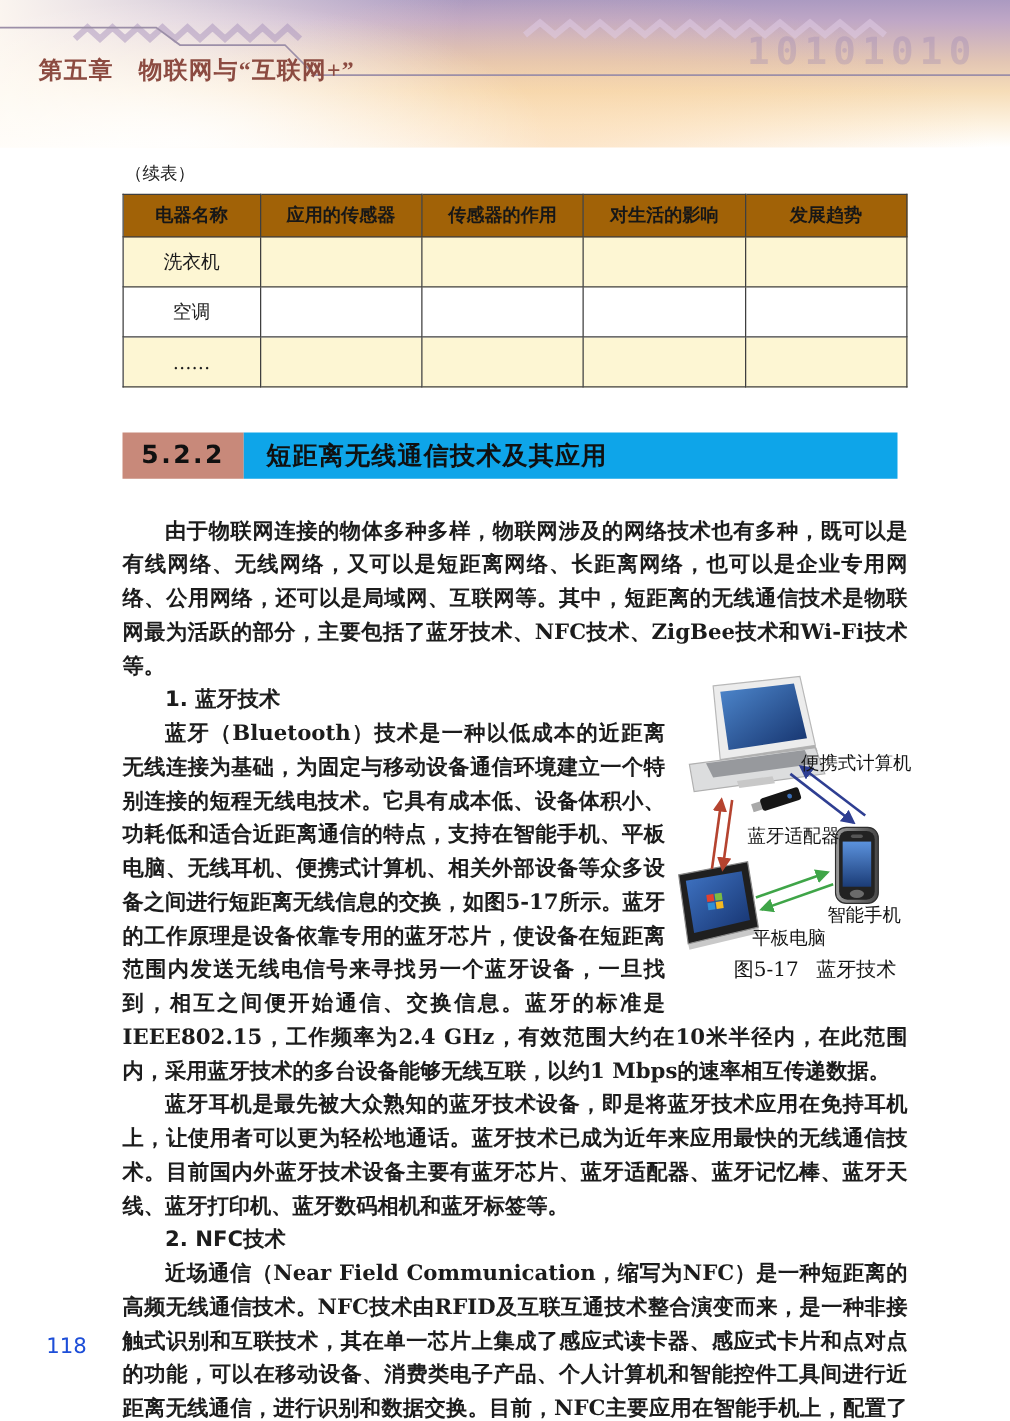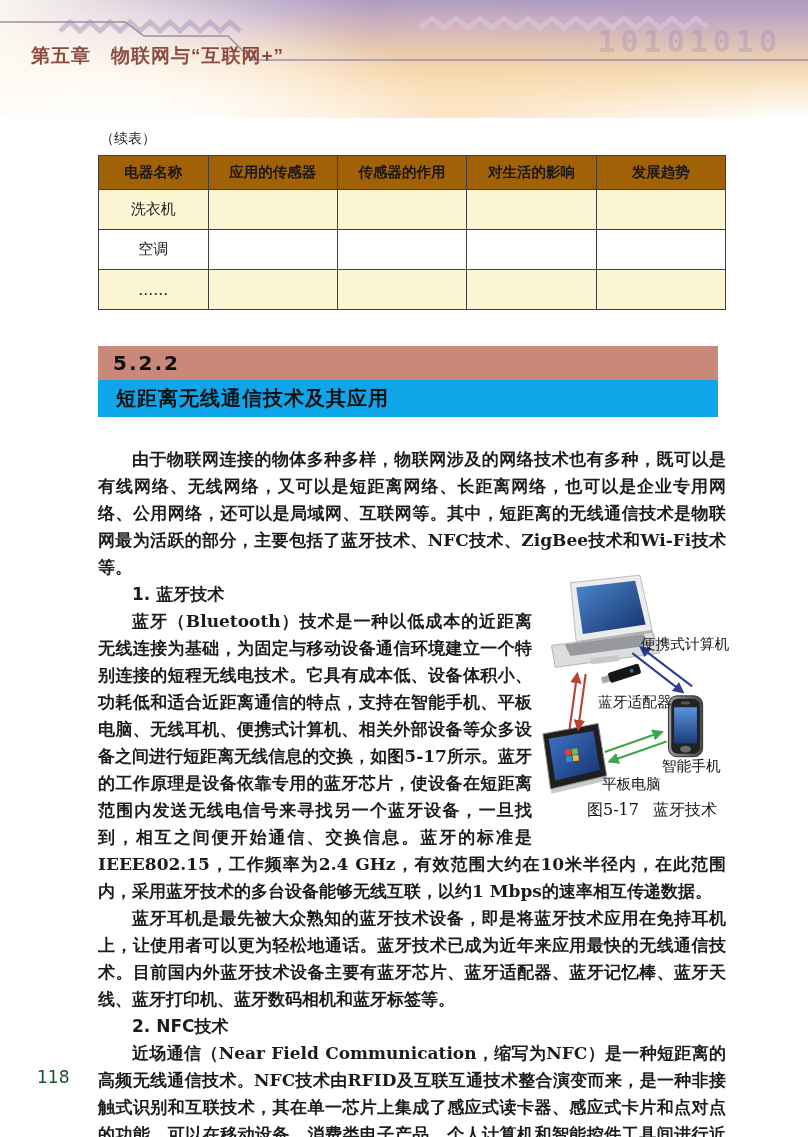--- a/index.html
+++ b/index.html
@@ -22,21 +22,21 @@
   }
   .header-deco { position:absolute; top:0; left:0; }
   .header-watermark {
     position:absolute; top:24px; right:26px;
     font-family:"DejaVu Sans Mono","Liberation Mono",monospace;
     font-size:30px; letter-spacing:5px; color:rgba(150,128,178,.30);
     font-weight:bold; user-select:none;
   }
   .chapter-title {
     position:absolute; left:31px; top:43px;
-    font-family:Liberation Sans, sans-serif;
+    font-family:Liberation Serif, serif;
     font-weight:bold; font-size:19px; letter-spacing:1px; color:#8C4B41;
   }
 
   
   .content { position:absolute; left:98px; top:128px; width:628px; z-index:2; }
 
   .continued { font-size:14px; margin:2px 0 7px 2px; color:#222; }
 
   table.sensor-table {
     width:100%; border-collapse:collapse; table-layout:fixed;
@@ -46,21 +46,21 @@
     background:#a16207; border:1px solid #3f3f3f; height:31px;
     font-family:"DejaVu Sans","Liberation Sans",sans-serif;
     font-size:14.5px; font-weight:bold; color:#171717; text-align:center;
   }
   table.sensor-table td { border:1px solid #3f3f3f; height:37px; font-size:15px; text-align:center; }
   tr.row-tint td { background:#FDF6D3; }
   tr.row-plain td { background:#ffffff; }
   .col-first { width:17%; }
 
   
-  .section-heading { display:flex; width:620px; margin-top:36px; align-items:stretch;flex-direction:column; }
+  .section-heading { display:flex; width:620px; margin-top:36px; align-items:stretch; }
   .section-num {
     background:#C8897A; color:#101010; flex:0 0 auto;
     font-family:"DejaVu Sans","Liberation Sans",sans-serif;
     font-weight:bold; font-size:20px; letter-spacing:2px;
     padding:5px 15px 5px 15px;
   }
   .section-title-bar {
     background:#0ea5e9; flex:1 1 auto;
     font-family:"DejaVu Sans","Liberation Sans",sans-serif;
     font-weight:bold; font-size:20px; color:#101010;
@@ -99,21 +99,21 @@
   }
   .footer-watermark {
     position:absolute; left:165px; bottom:-14px;
     font-family:"DejaVu Sans Mono","Liberation Mono",monospace;
     font-size:40px; letter-spacing:7px; color:rgba(233,150,66,.32);
     font-weight:bold; white-space:nowrap; user-select:none;
   }
   .page-number {
     position:absolute; left:37px; top:1067px; z-index:3;
     font-family:"DejaVu Sans","Liberation Sans",sans-serif;
-    font-size:17px; color:#14532d;
+    font-size:17px; color:#1d4ed8;
   }
 </style>
 </head>
 <body>
 
 <div class="page">
 
   <header class="page-header">
     <svg class="header-deco" width="808" height="118" viewBox="0 0 808 118">
       <polyline points="60,31 70,22 80,31 90,22 100,31 110,22 120,31 130,22 140,31 150,22 160,31 170,22 180,31 190,22 200,31 210,22 220,31 230,22 240,31" fill="none" stroke="rgba(167,146,188,0.50)" stroke-width="5"></polyline>

